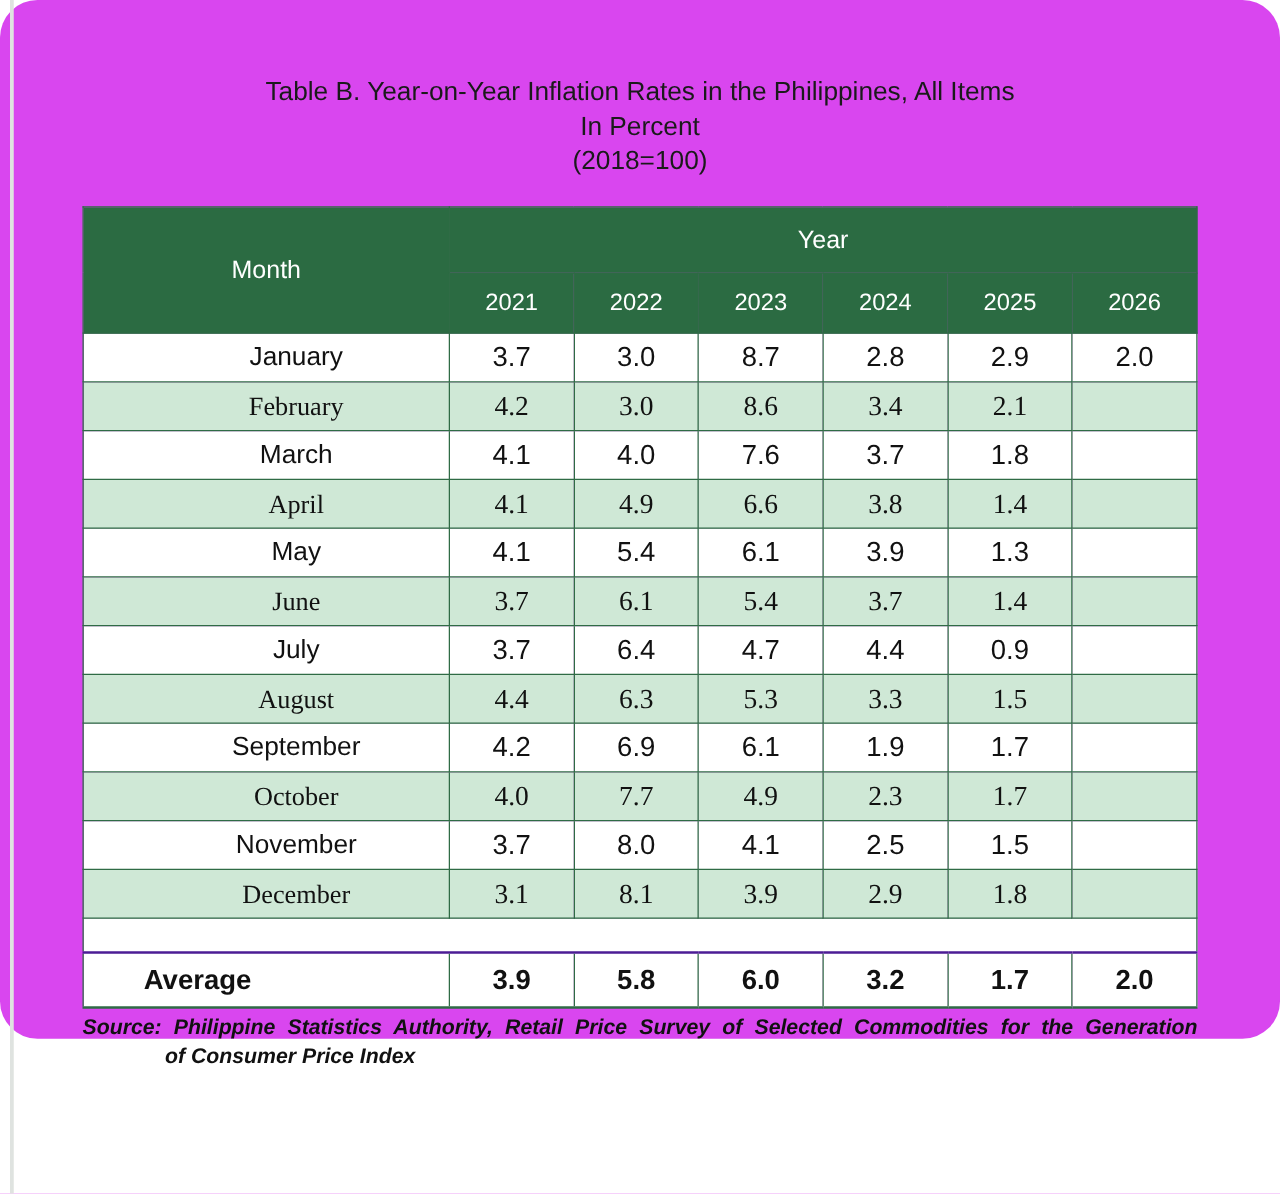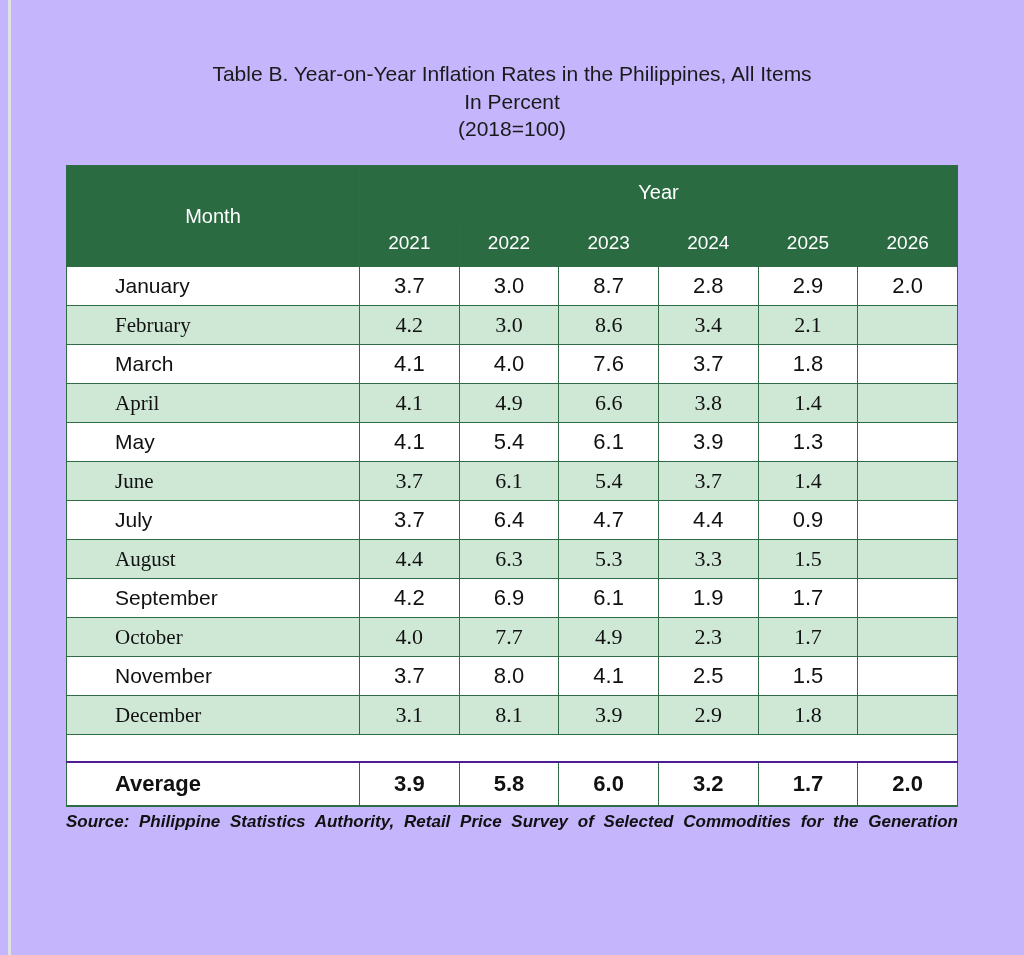--- a/index.html
+++ b/index.html
@@ -10,22 +10,23 @@
     width: 1024px;
     height: 955px;
     background: #ffffff;
     font-family: "Liberation Sans", sans-serif;
     color: #000000;
     overflow: hidden;
   }
   .page {
     position: relative;
     width: 1024px;
-    height: 955px;
-    background: #c4b5fd;
+    height: 831px;
+    background: #d946ef;
+    border-radius: 30px;
   }
   .left-rule {
     position: absolute;
     left: 8px;
     top: 0;
     width: 3px;
     height: 955px;
     background: #dfe3e0;
   }
   .title-block {
@@ -79,21 +80,21 @@
     height: 42px;
     border-left: 1px solid #ffffff;
     border-right: 1px solid #ffffff;
   }
   tbody td {
     height: 38px;
     font-size: 22px;
     color: #111111;
   }
   tbody td.month-cell {
-    text-align: left;
+    text-align: center;
     padding-left: 48px;
     font-size: 21px;
   }
   tbody tr.shaded td {
     background: #cfe8d6;
     font-family: Liberation Serif, serif;
   }
   tbody tr.plain td {
     background: #ffffff;
   }
@@ -286,14 +287,15 @@
           <td>3.2</td>
           <td>1.7</td>
           <td>2.0</td>
         </tr>
       </tbody>
     </table>
   </div>
 
   <div class="source">
     <span class="first">Source: Philippine Statistics Authority, Retail Price Survey of Selected Commodities for the Generation</span>
+    <span class="indent">of Consumer Price Index</span>
   </div>
 </div>
 
 </body></html>

